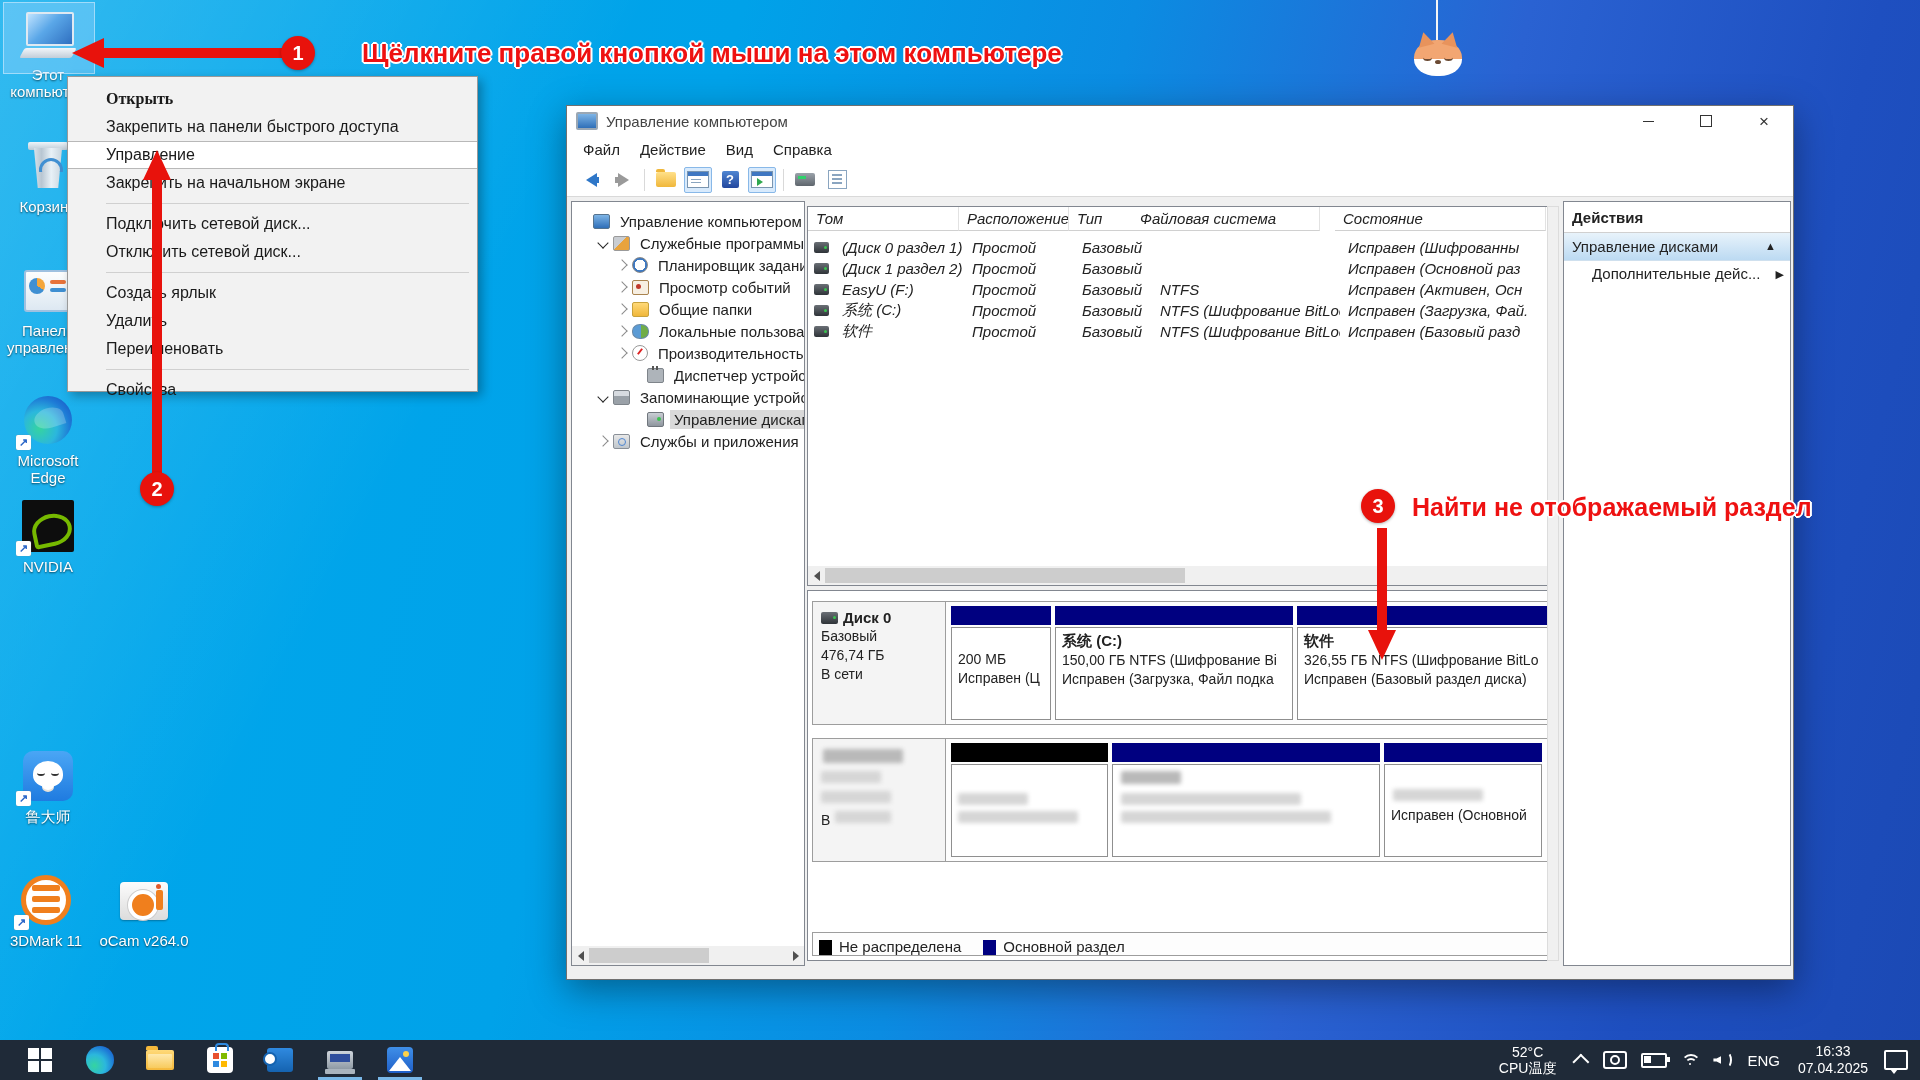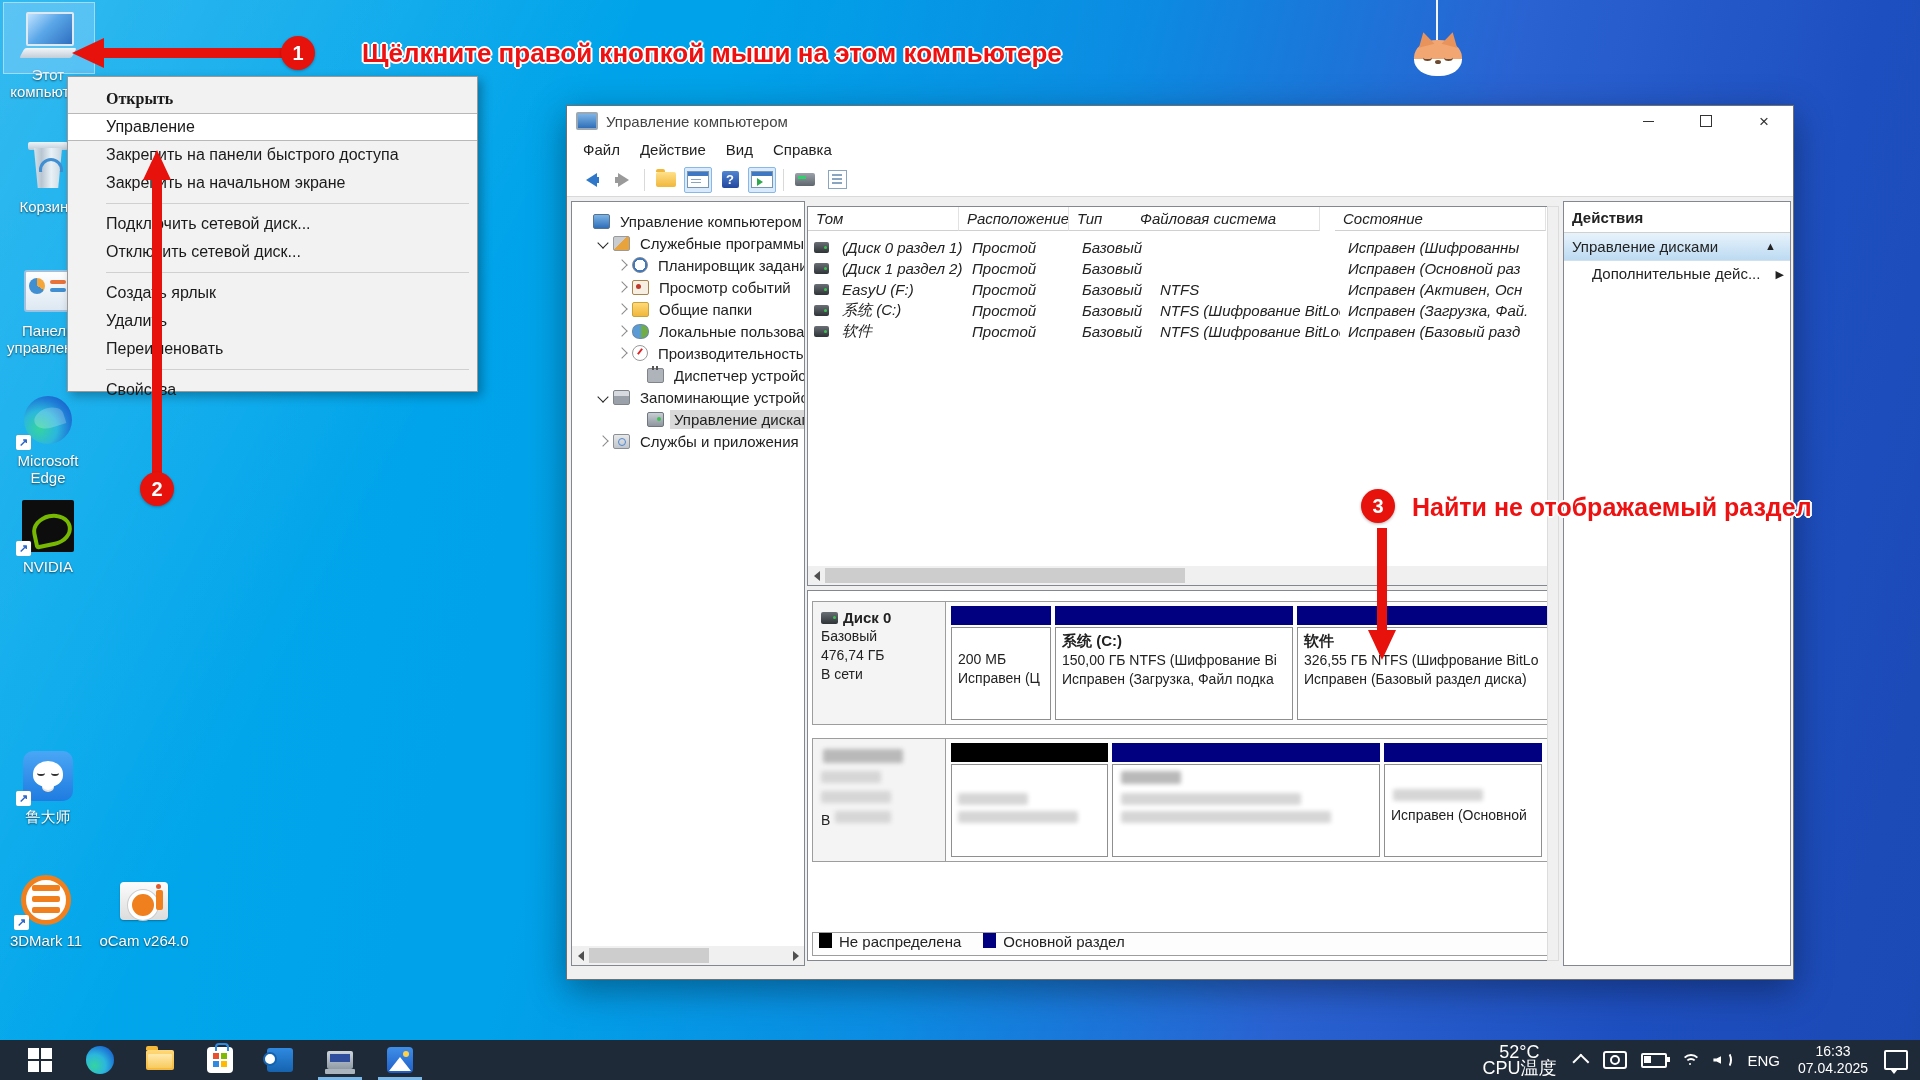--- a/index.html
+++ b/index.html
@@ -155,21 +155,21 @@
   .parts{position:relative;flex:1;background:#fdfdfd;}
   .part{position:absolute;top:4px;bottom:4px;}
   .pbar{position:absolute;left:0;right:0;top:0;height:19px;background:#000080;}
   .pbar.unalloc{background:#000;}
   .pbody{position:absolute;left:0;right:0;top:21px;bottom:0;background:#fff;border:1px solid #8f8f8f;padding:3px 6px;box-sizing:border-box;
          font-size:14px;line-height:19px;white-space:nowrap;overflow:hidden;}
   .pbody .b{font-weight:bold;font-size:15px;}
   .smudge{position:absolute;background:#d6d6d6;border-radius:2px;filter:blur(2px);}
   .smudge.dk{background:#b9b9b9;}
   .legend{position:absolute;left:4px;bottom:4px;width:741px;height:24px;border:1px solid #9d9d9d;background:#fdfdfd;
-          display:flex;align-items:flex-start;font-size:15px;box-sizing:border-box;margin-top:32px;}
+          display:flex;align-items:flex-end;font-size:15px;box-sizing:border-box;margin-top:32px;}
   .lsq{width:13px;height:15px;margin:0 7px 0 6px;flex:none;}
 
   
   .acts{left:996px;top:95px;width:228px;height:765px;}
   .acts .hdr{font-weight:bold;padding:7px 8px 6px;border-bottom:1px solid #d0d0d0;}
   .actrow1{height:27px;line-height:27px;padding:0 8px;background:linear-gradient(#e8f3fb,#bcdaf2);border-bottom:1px solid #cfe0ee;display:flex;align-items:center;}
   .actrow1 .t{flex:1;}
   .actrow2{height:26px;line-height:26px;padding-left:28px;display:flex;align-items:center;}
   .actrow2 .t{flex:1;}
   .glyph{font-size:11px;color:#222;padding-right:6px;}
@@ -201,21 +201,21 @@
      box-shadow:8px 0 0 #7fba00,0 8px 0 #2f8ae0,8px 8px 0 #ffb900;}
   .tb-out{width:26px;height:24px;background:linear-gradient(#2f8ae0,#1563b0);border-radius:3px;position:relative;}
   .tb-out::after{content:"";position:absolute;left:-4px;top:4px;width:14px;height:14px;border-radius:50%;background:#fff;border:2px solid #1563b0;box-sizing:border-box;}
   .tb-mgmt{width:26px;height:18px;background:linear-gradient(#cfd6dd,#8f9aa5);border-radius:2px;position:relative;}
   .tb-mgmt::before{content:"";position:absolute;left:3px;top:3px;right:3px;height:8px;background:#2f4f9e;}
   .tb-mgmt::after{content:"";position:absolute;left:-2px;bottom:-5px;width:30px;height:5px;background:#aab4be;border-radius:1px;}
   .tb-photos{width:26px;height:26px;background:linear-gradient(#3f8fe8,#1f5fc8);border-radius:4px;position:relative;overflow:hidden;}
   .tb-photos::after{content:"";position:absolute;left:2px;bottom:2px;border-left:11px solid transparent;border-right:11px solid transparent;border-bottom:14px solid #fff;}
   .tb-photos::before{content:"";position:absolute;right:4px;top:4px;width:6px;height:6px;border-radius:50%;background:#ffd24a;}
   .tray{margin-left:auto;display:flex;align-items:center;color:#fff;height:40px;}
-  .temp{font-size:18px;line-height:16px;text-align:center;margin-right:14px;}
+  .temp{font-size:14px;line-height:16px;text-align:center;margin-right:14px;}
   .tray-ic{margin:0 7px;position:relative;}
   .chev-up{width:10px;height:10px;border-left:2px solid #fff;border-top:2px solid #fff;transform:rotate(45deg) translateY(3px);}
   .cam{width:20px;height:14px;border:2px solid #fff;border-radius:3px;position:relative;}
   .cam::after{content:"";position:absolute;left:5px;top:2px;width:6px;height:6px;border:2px solid #fff;border-radius:50%;}
   .batt{width:22px;height:11px;border:2px solid #fff;border-radius:2px;position:relative;}
   .batt::before{content:"";position:absolute;right:-5px;top:2px;width:3px;height:5px;background:#fff;}
   .batt::after{content:"";position:absolute;left:1px;top:1px;width:7px;height:7px;background:#fff;}
   .wifi{width:18px;height:12px;position:relative;overflow:hidden;}
   .wifi i{position:absolute;border:2px solid transparent;border-top-color:#fff;border-radius:50%;}
   .wifi i:nth-child(1){left:0;top:0;width:16px;height:16px;}
@@ -311,22 +311,22 @@
         <div class="oc-b"></div>
         <div class="oc-l"></div>
         <div class="oc-r"></div>
         <div class="oc-d"></div>
       </div>
     <div class="lbl">oCam v264.0</div>
   </div>
 
   <div class="cmenu">
     <div class="cmi bold">Открыть</div>
+    <div class="cmi">Закрепить на панели быстрого доступа</div>
     <div class="cmi hl">Управление</div>
-    <div class="cmi">Закрепить на панели быстрого доступа</div>
     <div class="cmi">Закрепить на начальном экране</div>
     <div class="csep"></div>
     <div class="cmi">Подключить сетевой диск...</div>
     <div class="cmi">Отключить сетевой диск...</div>
     <div class="csep"></div>
     <div class="cmi">Создать ярлык</div>
     <div class="cmi">Удалить</div>
     <div class="cmi">Переименовать</div>
     <div class="csep"></div>
     <div class="cmi">Свойства</div>

